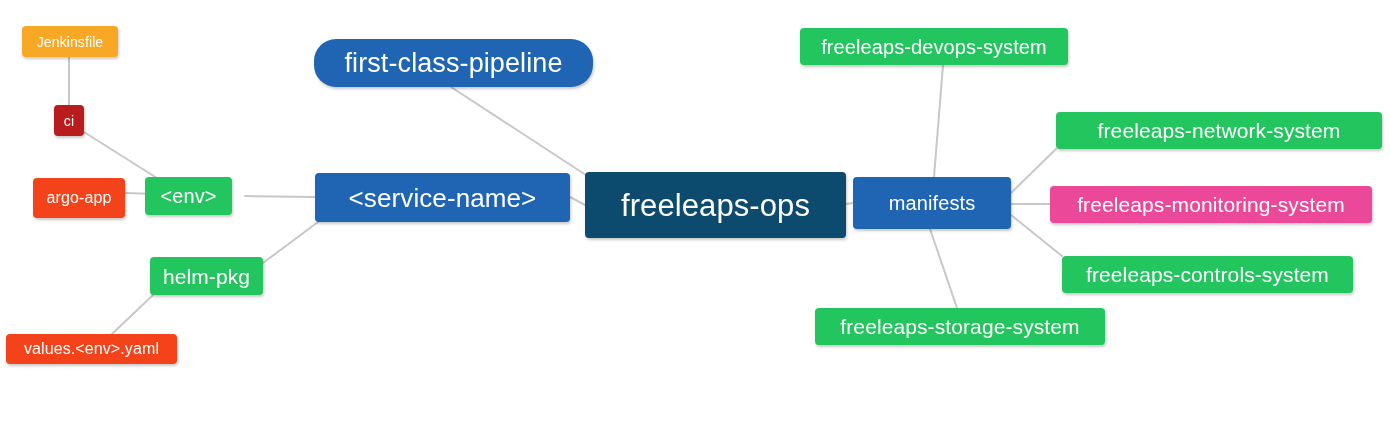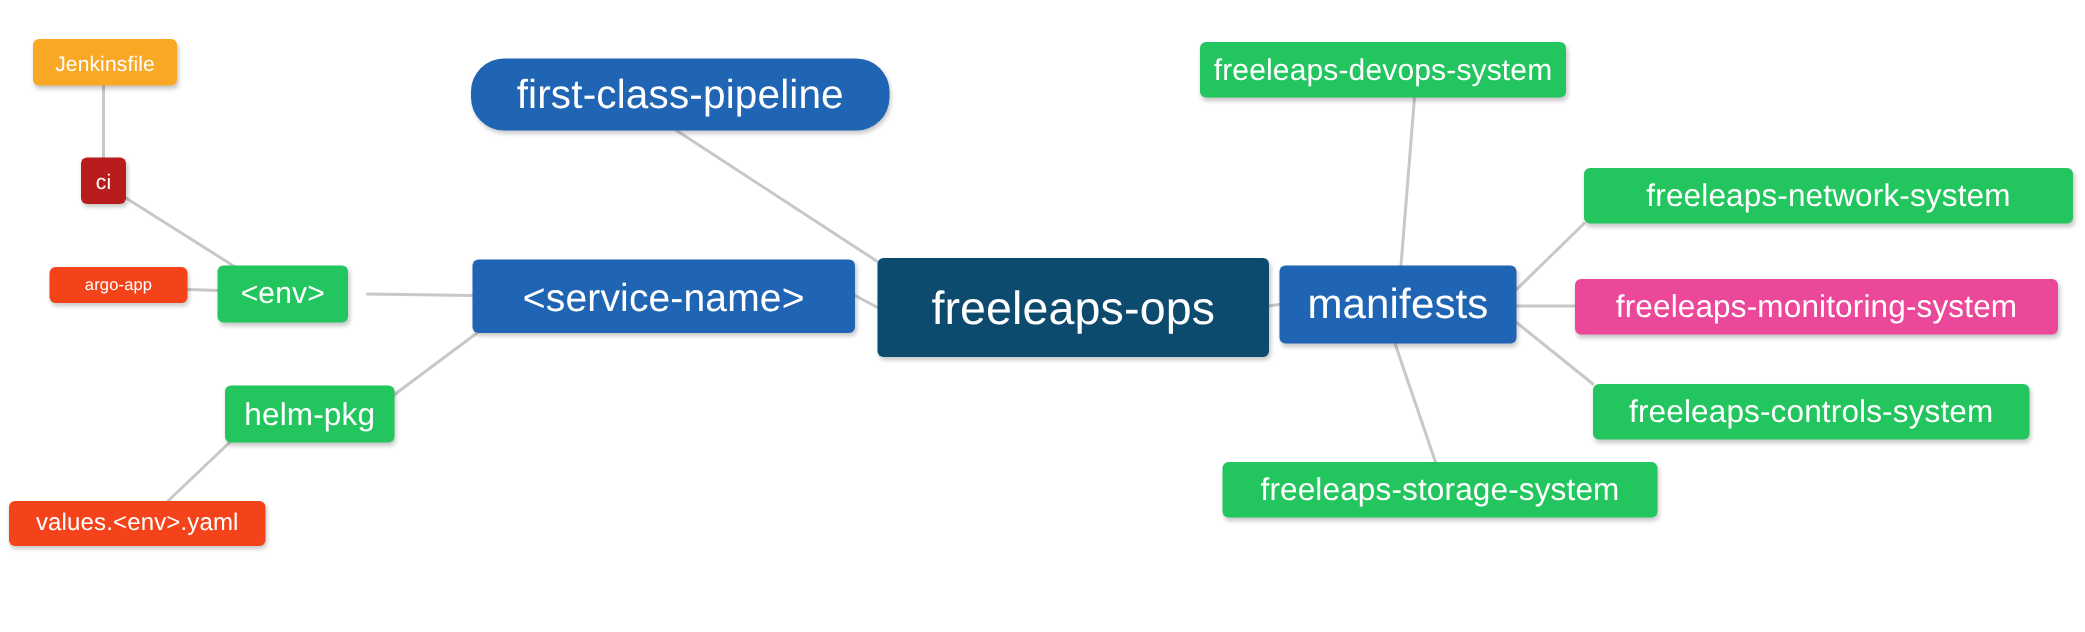--- a/index.html
+++ b/index.html
@@ -64,42 +64,42 @@
   <div id="node-layer">
       <div class="node" style="left: 585px; top: 172px; width: 261px; height: 66px; background: #0c4a6e; font-size: 31px;">
         <span>freeleaps-ops</span>
       </div>
       <div class="node" style="left: 315px; top: 173px; width: 255px; height: 49px; background: rgb(32, 100, 180); font-size: 26px;">
         <span>&lt;service-name&gt;</span>
       </div>
       <div class="node" style="left: 314px; top: 39px; width: 279px; height: 48px; background: rgb(32, 100, 180); font-size: 27px; border-radius: 22px;">
         <span>first-class-pipeline</span>
       </div>
-      <div class="node" style="left: 853px; top: 177px; width: 158px; height: 52px; background: rgb(32, 100, 180); font-size: 28px;">
+      <div class="node" style="left: 853px; top: 177px; width: 158px; height: 52px; background: rgb(32, 100, 180); font-size: 20px;">
         <span>manifests</span>
       </div>
       <div class="node" style="left: 145px; top: 177px; width: 87px; height: 38px; background: rgb(34, 197, 94); font-size: 20px;">
         <span>&lt;env&gt;</span>
       </div>
       <div class="node" style="left: 150px; top: 257px; width: 113px; height: 38px; background: rgb(34, 197, 94); font-size: 21px;">
         <span>helm-pkg</span>
       </div>
       <div class="node" style="left: 22px; top: 26px; width: 96px; height: 31px; background: rgb(249, 168, 37); font-size: 14px; justify-content: center;">
         <span>Jenkinsfile</span>
       </div>
       <div class="node" style="left: 54px; top: 105px; width: 30px; height: 31px; background: #b91c1c; font-size: 14px;">
         <span>ci</span>
       </div>
-      <div class="node" style="left: 33px; top: 178px; width: 92px; height: 24px; background: rgb(244, 67, 26); font-size: 11px;">
+      <div class="node" style="left: 33px; top: 178px; width: 92px; height: 40px; background: rgb(244, 67, 26); font-size: 16px;">
         <span>argo-app</span>
       </div>
       <div class="node" style="left: 6px; top: 334px; width: 171px; height: 30px; background: rgb(244, 67, 26); font-size: 16px;">
         <span>values.&lt;env&gt;.yaml</span>
       </div>
-      <div class="node" style="left: 800px; top: 28px; width: 244px; height: 37px; background: rgb(34, 197, 94); font-size: 20px;">
+      <div class="node" style="left: 800px; top: 28px; width: 268px; height: 37px; background: rgb(34, 197, 94); font-size: 20px;">
         <span>freeleaps-devops-system</span>
       </div>
       <div class="node" style="left: 1056px; top: 112px; width: 326px; height: 37px; background: rgb(34, 197, 94); font-size: 21px;">
         <span>freeleaps-network-system</span>
       </div>
       <div class="node" style="left: 1050px; top: 186px; width: 322px; height: 37px; background: #ec4899; font-size: 21px;">
         <span>freeleaps-monitoring-system</span>
       </div>
       <div class="node" style="left: 1062px; top: 256px; width: 291px; height: 37px; background: rgb(34, 197, 94); font-size: 21px;">
         <span>freeleaps-controls-system</span>

